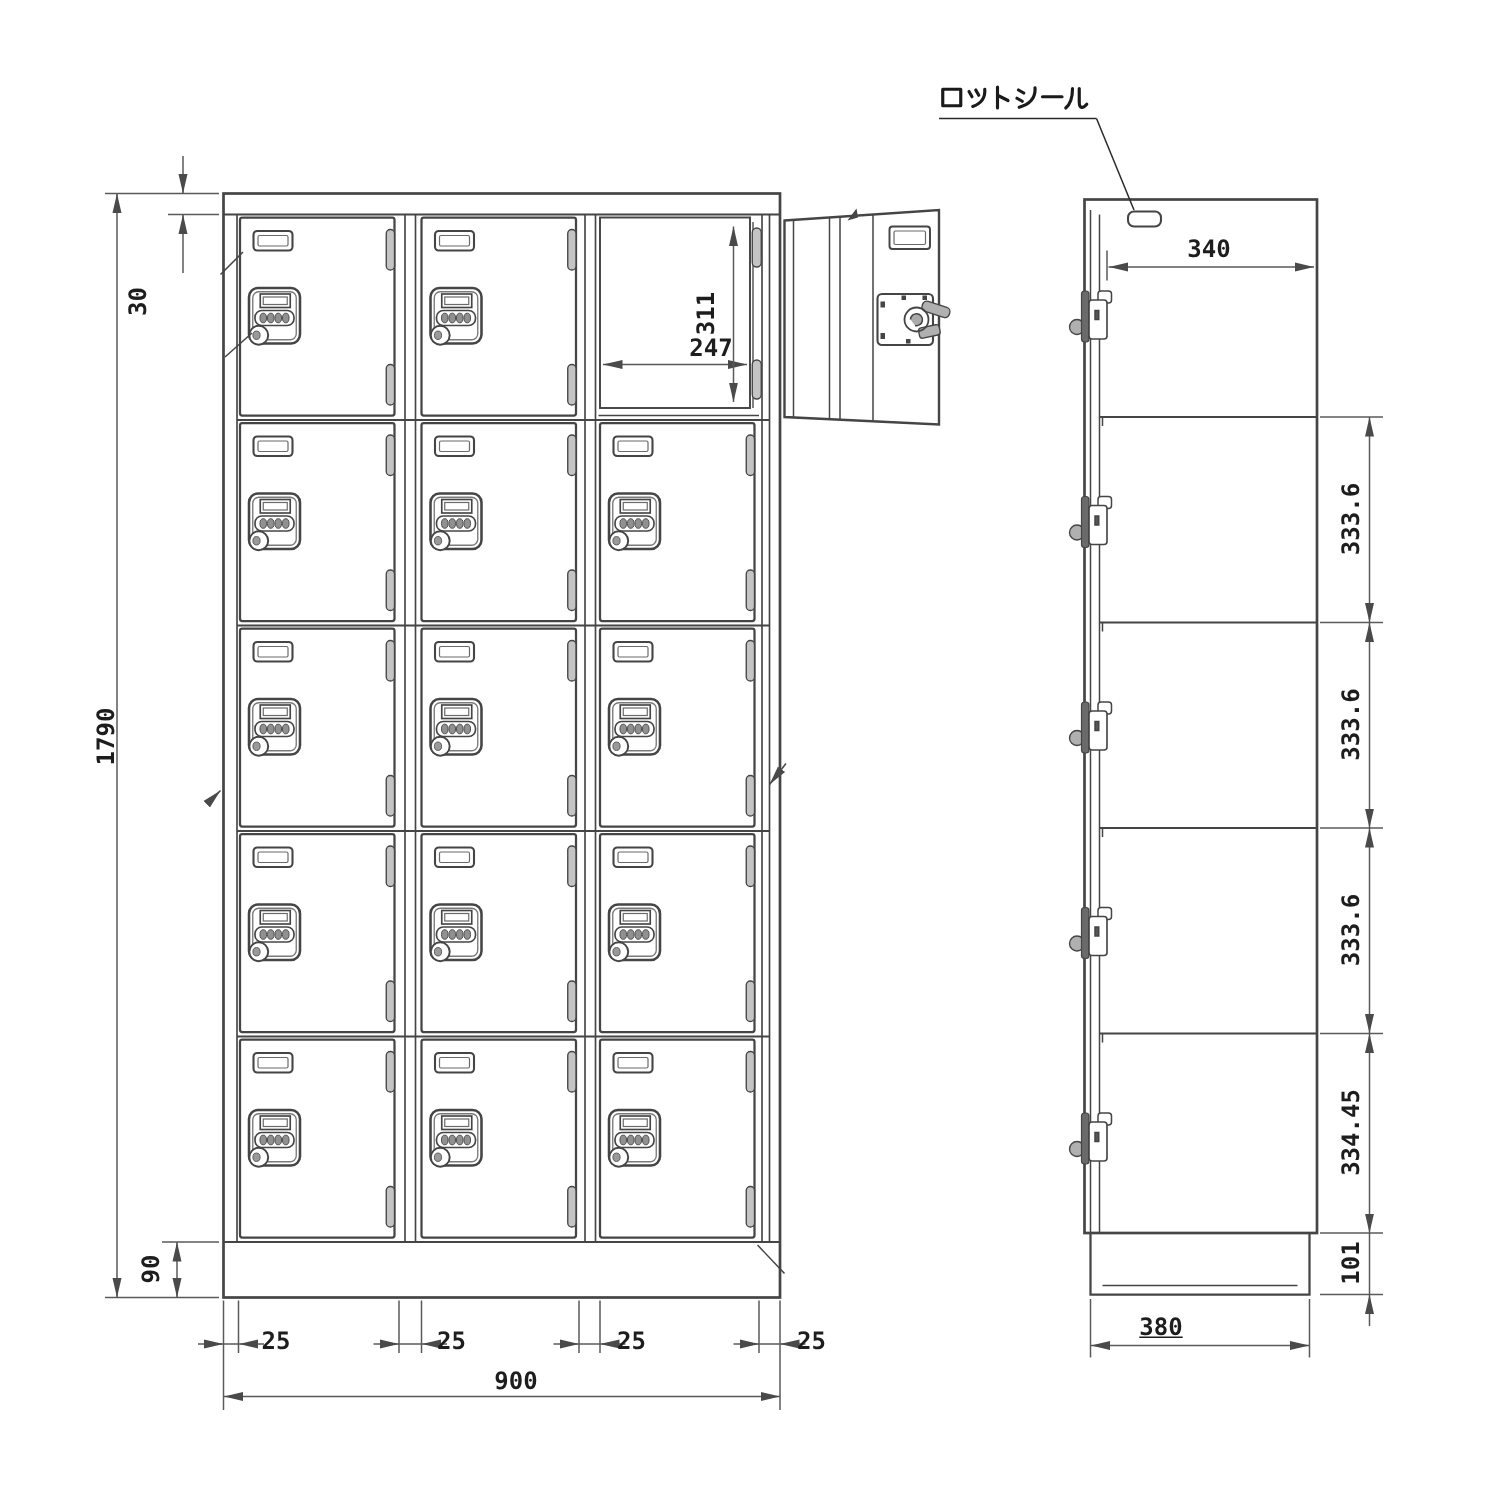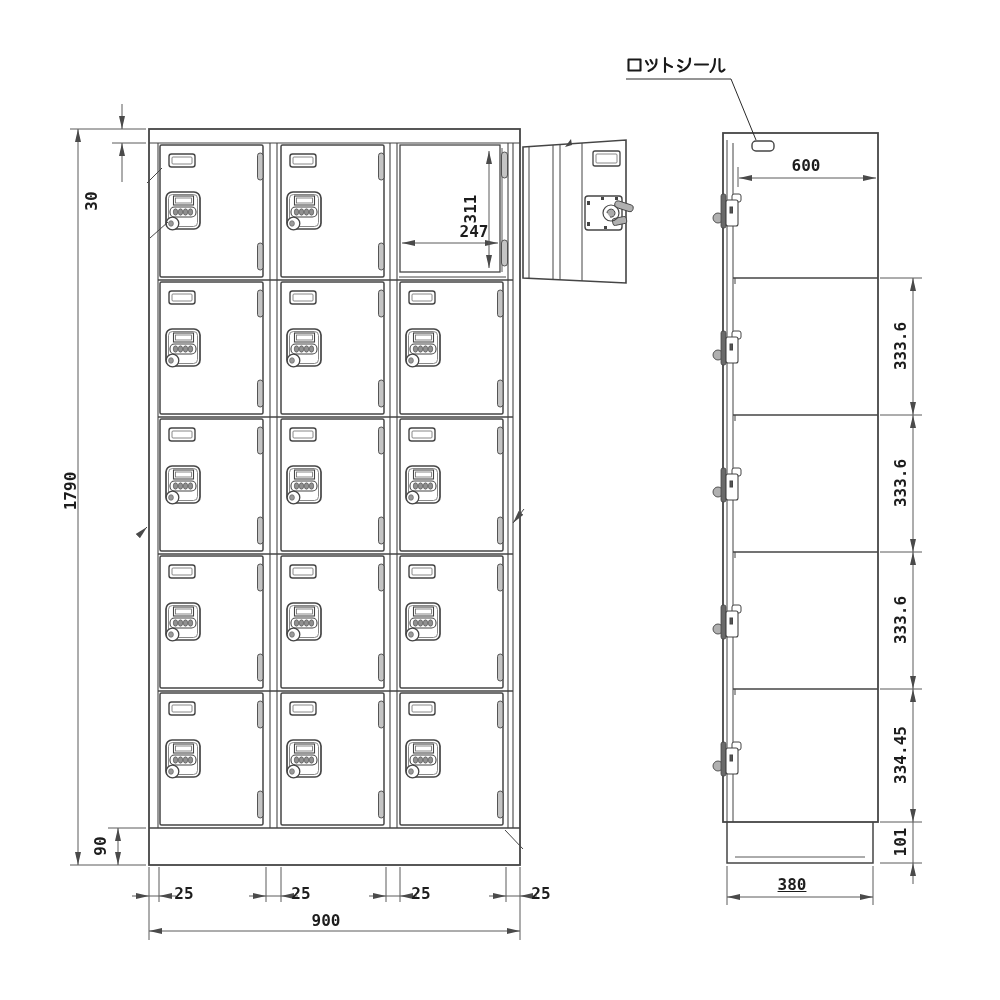--- a/index.html
+++ b/index.html
@@ -237,24 +237,24 @@
   </g>
 </svg>
 
 <div class="dim v" style="left:92px;top:201px;">30</div>
 <div class="dim v" style="left:71px;top:491px;">1790</div>
 <div class="dim v" style="left:101px;top:846px;">90</div>
 <div class="dim" style="left:184px;top:894px;">25</div>
 <div class="dim" style="left:301px;top:894px;">25</div>
 <div class="dim" style="left:421px;top:894px;">25</div>
 <div class="dim" style="left:541px;top:894px;">25</div>
-<div class="dim" style="left:326px;top:921px;">900</div>
+<div class="dim" style="left:344px;top:921px;">900</div>
 <div class="dim" style="left:474px;top:232px;">247</div>
 <div class="dim v" style="left:471px;top:209px;">311</div>
-<div class="dim" style="left:806px;top:166px;">600</div>
+<div class="dim" style="left:806px;top:166px;">340</div>
 <div class="dim v" style="left:901px;top:346px;">333.6</div>
 <div class="dim v" style="left:901px;top:483px;">333.6</div>
 <div class="dim v" style="left:901px;top:620px;">333.6</div>
 <div class="dim v" style="left:901px;top:755px;">334.45</div>
 <div class="dim v" style="left:901px;top:842px;">101</div>
-<div class="dim" style="left:792px;top:885px;text-decoration:underline;">380</div>
+<div class="dim" style="left:774px;top:885px;text-decoration:underline;">380</div>
 
 </div>
 
 </body></html>

